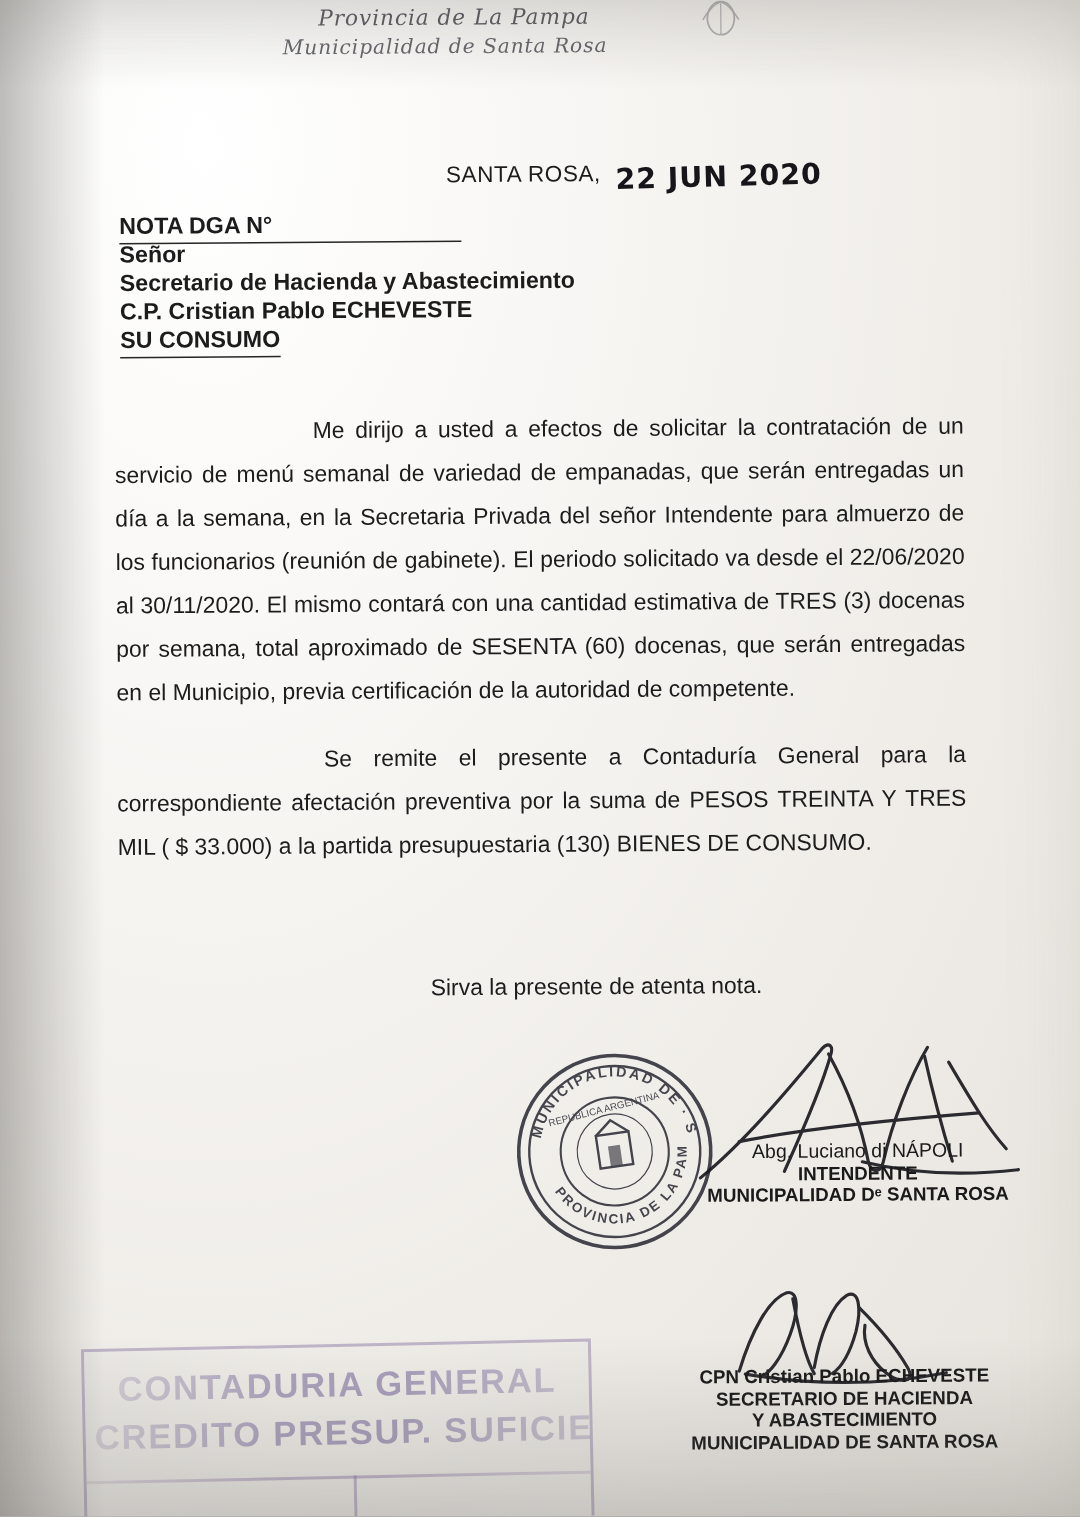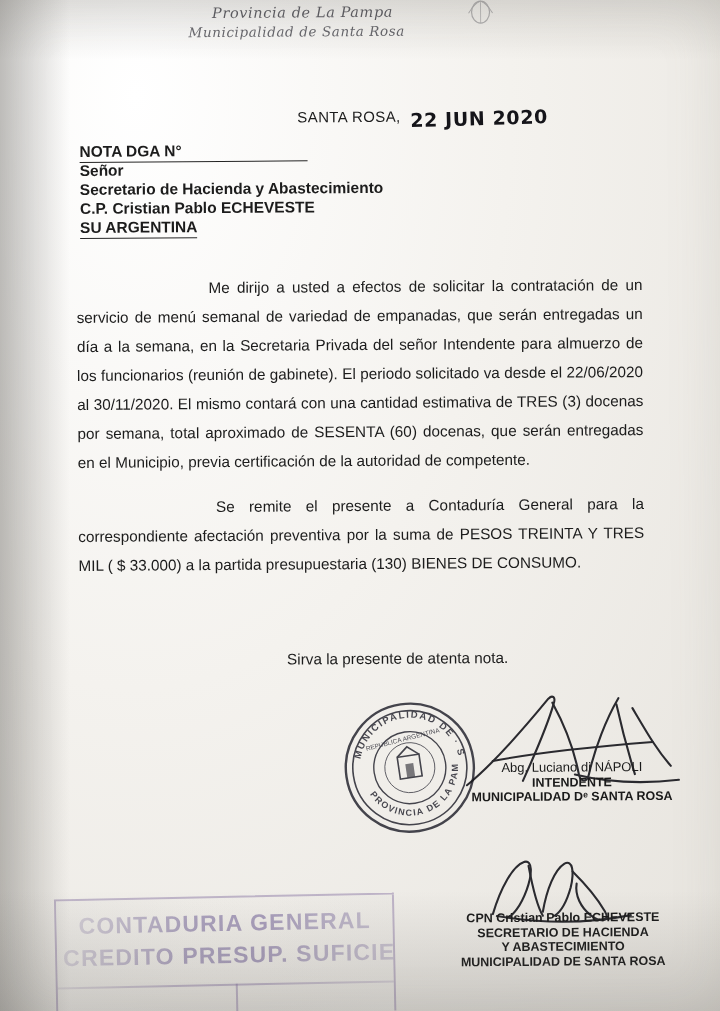--- a/index.html
+++ b/index.html
@@ -294,21 +294,21 @@
 
     <div id="addressee">
       <div class="row">
         <span class="note-no">NOTA DGA N°</span>
         <span class="note-rule"></span>
       </div>
       <div class="row">Señor</div>
       <div class="row">Secretario de Hacienda y Abastecimiento</div>
       <div class="row">C.P. Cristian Pablo ECHEVESTE</div>
       <div class="row">
-        <span class="underline">SU ARGENTINA</span>
+        <span class="underline">SU CONSUMO</span>
       </div>
     </div>
 
     <div id="body">
       <p class="indent">Me dirijo a usted a efectos de solicitar la contratación de un servicio de menú semanal de variedad de empanadas, que serán entregadas un día a la semana, en la Secretaria Privada del señor Intendente para almuerzo de los funcionarios (reunión de gabinete). El periodo solicitado va desde el 22/06/2020 al 30/11/2020. El mismo contará con una cantidad estimativa de TRES (3) docenas por semana, total aproximado de SESENTA (60) docenas, que serán entregadas en el Municipio, previa certificación de la autoridad de competente.</p>
       <p class="indent2">Se remite el presente a Contaduría General para la correspondiente afectación preventiva por la suma de PESOS TREINTA Y TRES MIL ( $ 33.000) a la partida presupuestaria (130) BIENES DE CONSUMO.</p>
     </div>
 
     <div id="closing">Sirva la presente de atenta nota.</div>
 

